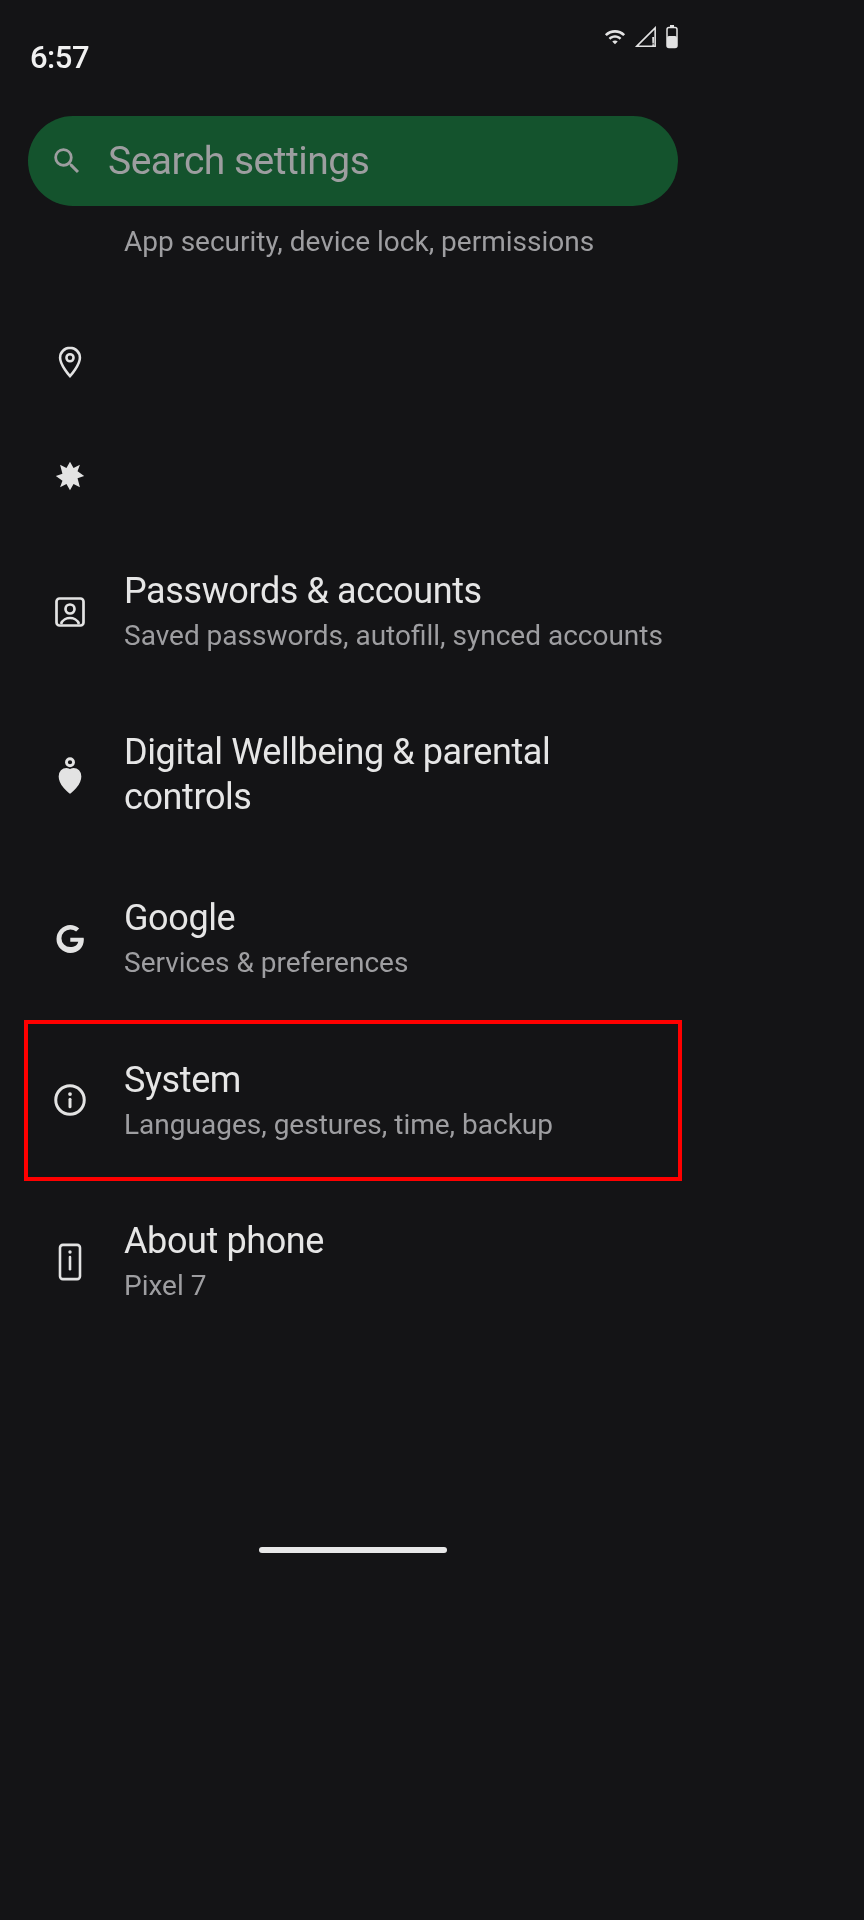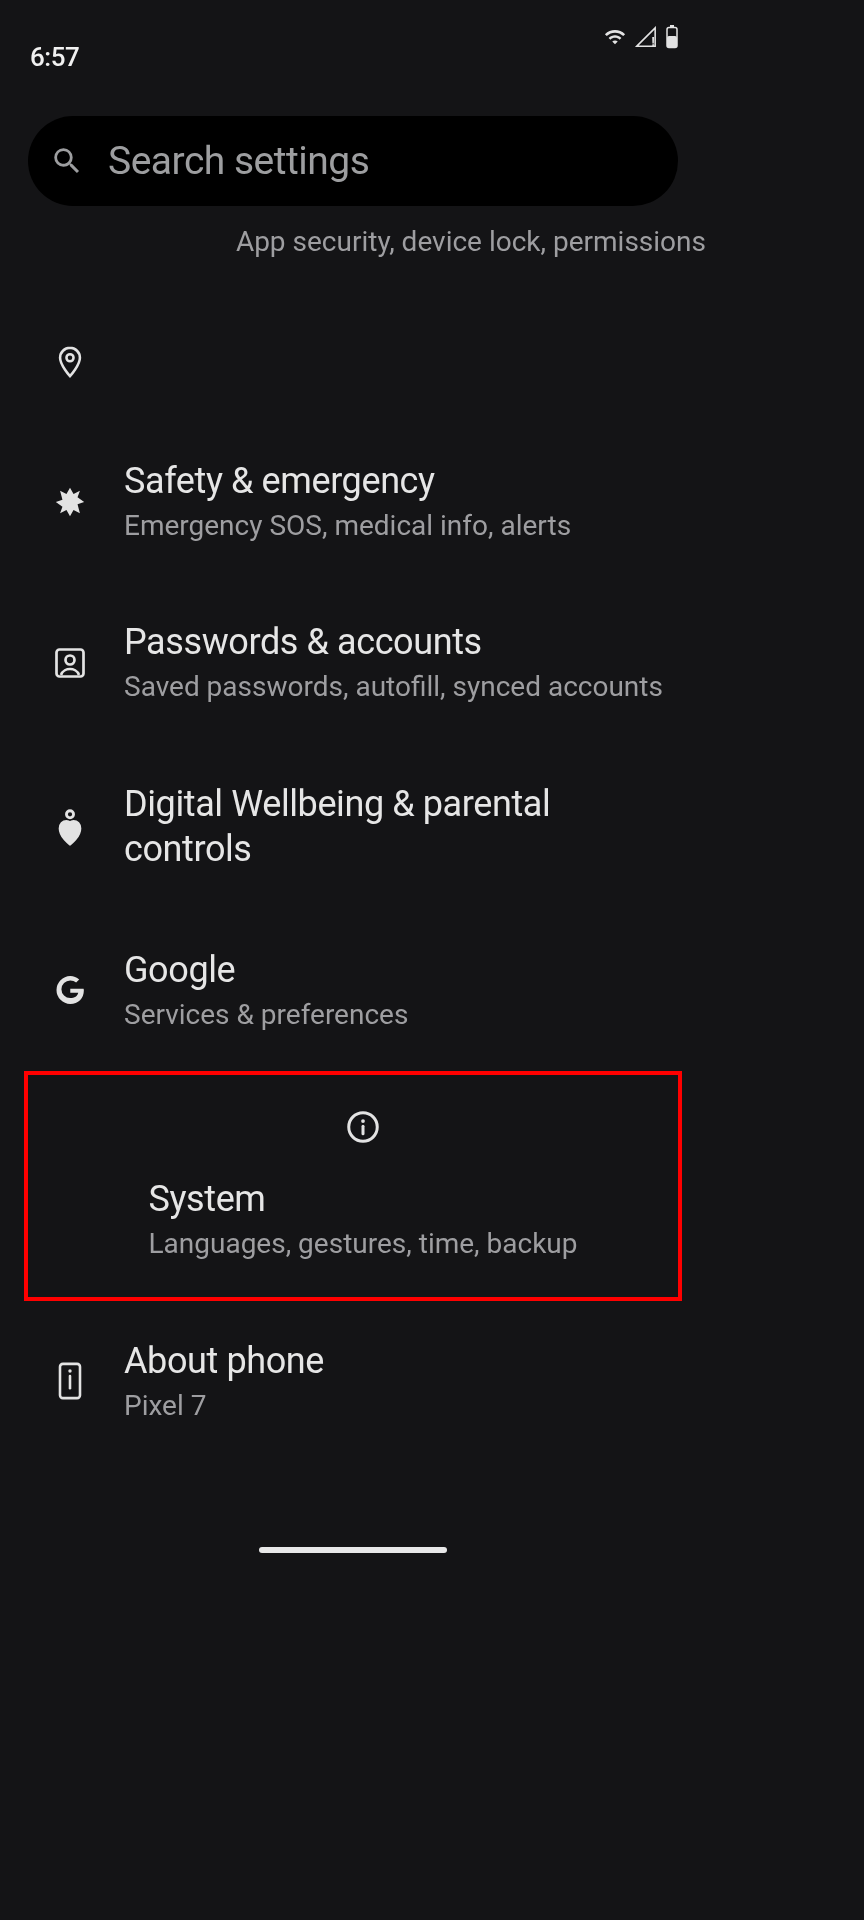--- a/index.html
+++ b/index.html
@@ -13,38 +13,38 @@
       position: relative;
     }
     .status-bar {
       display: flex;
       justify-content: space-between;
       align-items: center;
       padding: 14px 26px 0 30px;
       height: 60px;
     }
     .status-time {
-      font-size: 26px;
+      font-size: 31px;
       font-weight: 500;
       color: #f1f1f1;
       letter-spacing: -0.5px;
       margin-top: 40px;
     }
     .status-icons {
       display: flex;
       align-items: center;
       gap: 6px;
     }
     .search-wrapper {
       padding: 56px 28px 0 28px;
     }
     .search-bar {
       display: flex;
       align-items: center;
-      background: #000000;
+      background: #14532d;
       border-radius: 46px;
       height: 90px;
       padding: 0 22px;
       gap: 24px;
     }
     .search-placeholder {
       font-size: 39px;
       color: #9d9ea0;
       font-weight: 400;
       letter-spacing: -0.5px;
@@ -54,36 +54,34 @@
     }
     .partial-item {
       padding: 0 0 0 124px;
       margin-top: -2px;
     }
     .partial-subtitle {
       font-size: 28px;
       color: #9e9ea1;
       letter-spacing: 0px;
       line-height: 1.25;
-      text-align: right;
     }
     .item {
       display: flex;
       align-items: center;
       padding: 38px 28px 38px 48px;
       gap: 32px;
     }
     .item.highlighted {
       outline: 4px solid #ff0000;
       outline-offset: -4px;
       margin-left: 24px;
       margin-right: 24px;
       padding-left: 24px;
       padding-right: 4px;
-      flex-direction: column;
     }
     .icon-slot {
       width: 44px;
       display: flex;
       justify-content: center;
       align-items: center;
       flex-shrink: 0;
     }
     .item-text {
       flex: 1;
@@ -168,24 +166,20 @@
         </svg>
     </span>
   </div>
 
   <div class="item">
     <span class="icon-slot">
       <svg width="34" height="34" viewBox="0 0 24 24" fill="#e3e3e3">
           <path d="M12 2l2.5 4.33L19 4l-1.67 4.67L22 12l-4.67 1.67L19 20l-4.5-2.33L12 22l-2.5-4.33L5 20l1.67-4.67L2 12l4.67-1.67L5 4l4.5 2.33L12 2z"></path>
         </svg>
     </span>
-    <div class="item-text">
-      <div class="title">Safety &amp; emergency</div>
-      <div class="subtitle">Emergency SOS, medical info, alerts</div>
-    </div>
   </div>
 
   <div class="item">
     <span class="icon-slot">
       <svg width="36" height="36" viewBox="0 0 24 24" fill="none" stroke="#e3e3e3" stroke-width="1.8">
           <rect x="3" y="3" width="18" height="18" rx="2"></rect>
           <circle cx="12" cy="10" r="3"></circle>
           <path d="M6 20c1-3 4-4 6-4s5 1 6 4"></path>
         </svg>
     </span>

